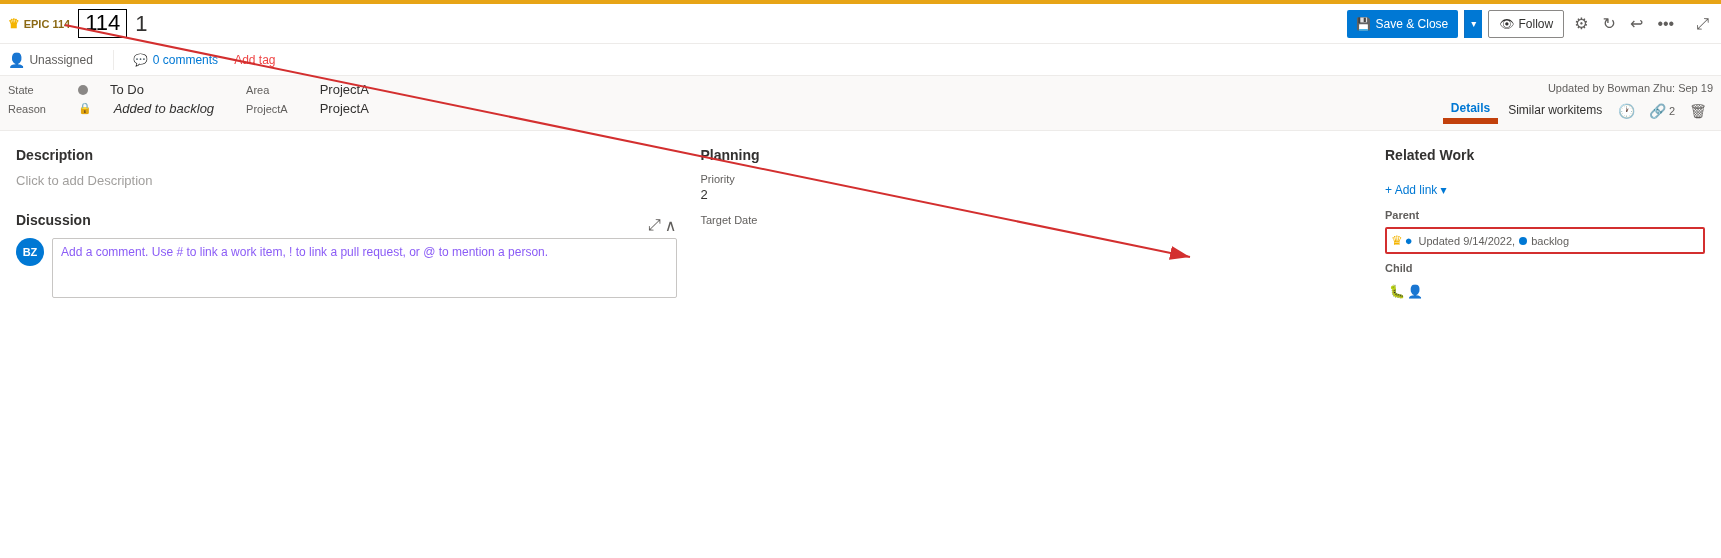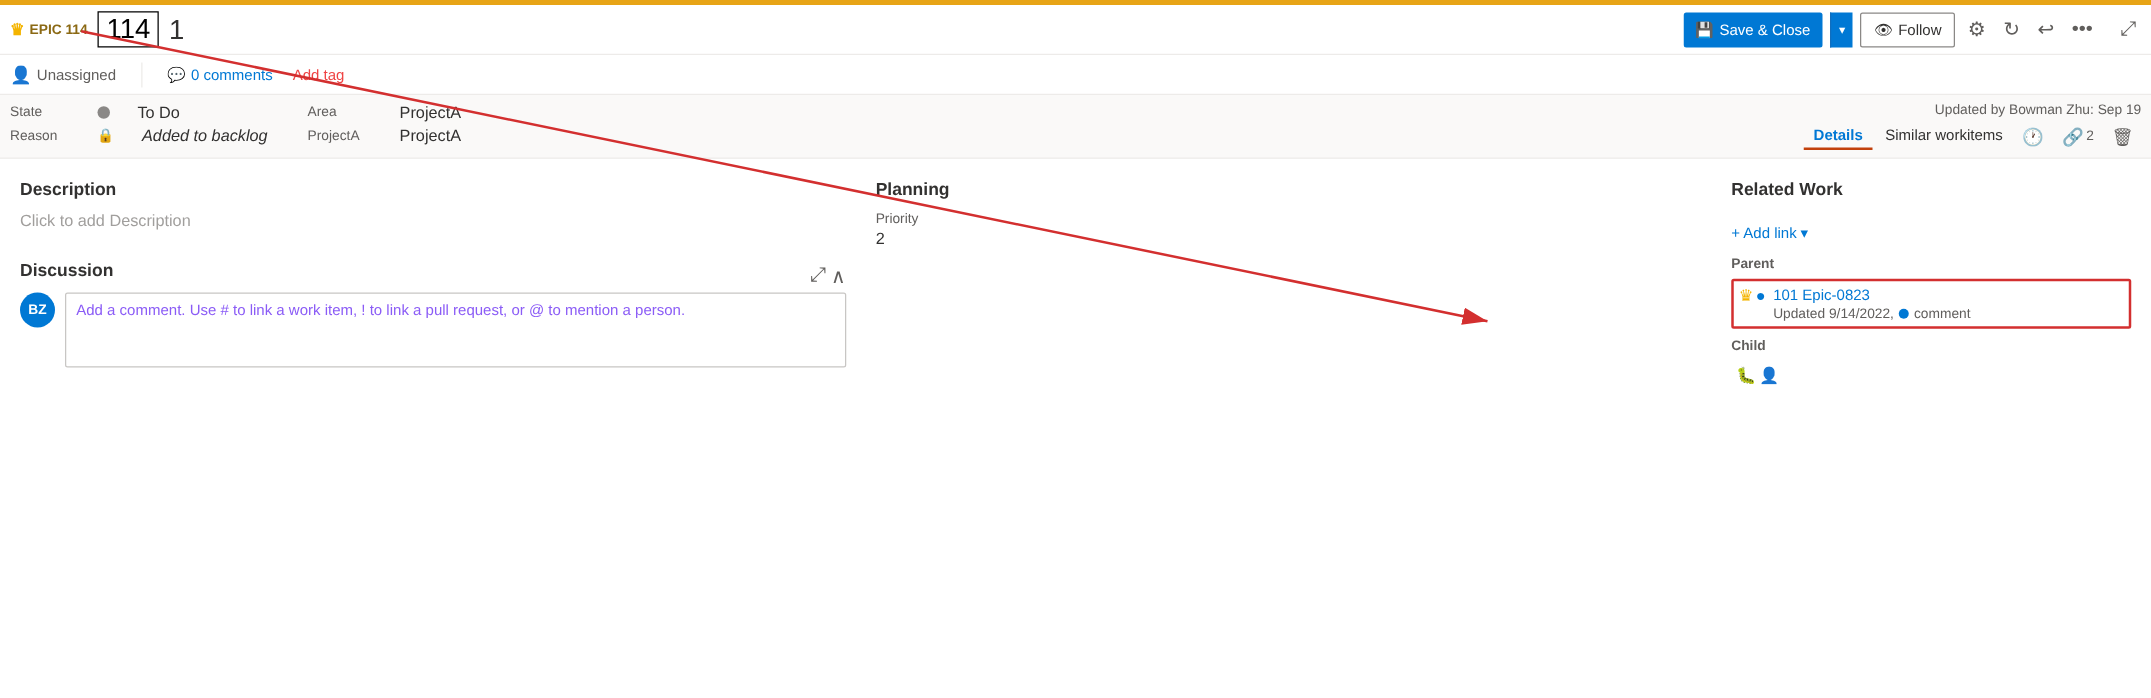--- a/index.html
+++ b/index.html
@@ -145,21 +145,21 @@
     }
     .tab-btn {
       background: none;
       border: none;
       padding: 3px 8px;
       font-size: 12px;
       cursor: pointer;
       color: #323130;
       border-bottom: 2px solid transparent;
     }
-    .tab-btn.active { border-bottom: 2px solid #c2410c; color: #0078d4; font-weight: 600; }
+    .tab-btn.active { border-bottom: 6px solid #c2410c; color: #0078d4; font-weight: 600; }
     .tab-icon-btn {
       background: none;
       border: none;
       cursor: pointer;
       color: #605e5c;
       font-size: 14px;
       padding: 3px 6px;
       display: flex;
       align-items: center;
       gap: 2px;
@@ -380,49 +380,48 @@
       </div>
     </div>
 
     <div class="middle-panel">
       <div class="section-title">Planning</div>
 
       <div class="planning-field">
         <div class="planning-label">Priority</div>
         <div class="planning-value">2</div>
       </div>
+      <div class="planning-field">
+        <div class="planning-label">Target Date</div>
+        <div class="planning-value"></div>
+      </div>
     </div>
 
     <div class="right-panel">
       <div class="related-work-header">
         <span class="section-title">Related Work</span>
       </div>
 
       <button class="add-link-btn">
         <span>+ Add link</span>
         <span>▾</span>
       </button>
 
       <div style="margin-top:12px;">
         <div class="related-section-title">Parent</div>
         <div class="related-item highlighted">
           <div style="display:flex;gap:2px;flex-shrink:0;">
             <span style="color:#f4b400;font-size:13px;">♛</span>
             <span style="color:#0078d4;font-size:13px;">●</span>
           </div>
           <div class="related-item-info">
-            <div class="related-item-title">
-              <span>101</span>
-              <span> </span>
-              <span>Epic-0823</span>
-            </div>
             <div class="related-item-meta">
               <span>Updated 9/14/2022,</span>
               <span class="status-dot-paused"></span>
-              <span>comment</span>
+              <span>backlog</span>
             </div>
           </div>
         </div>
       </div>
 
       <div style="margin-top:0;">
         <div class="related-section-title">Child</div>
         <div class="related-item">
           <div style="display:flex;gap:2px;flex-shrink:0;">
             <span style="font-size:13px;">🐛</span>

